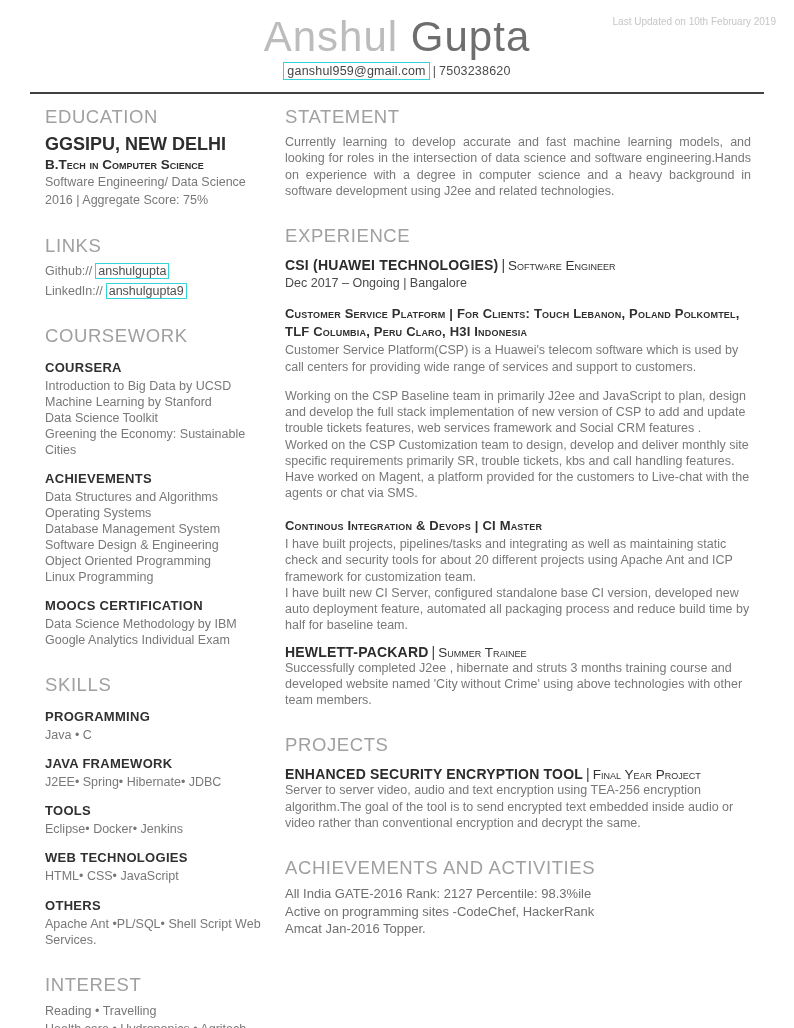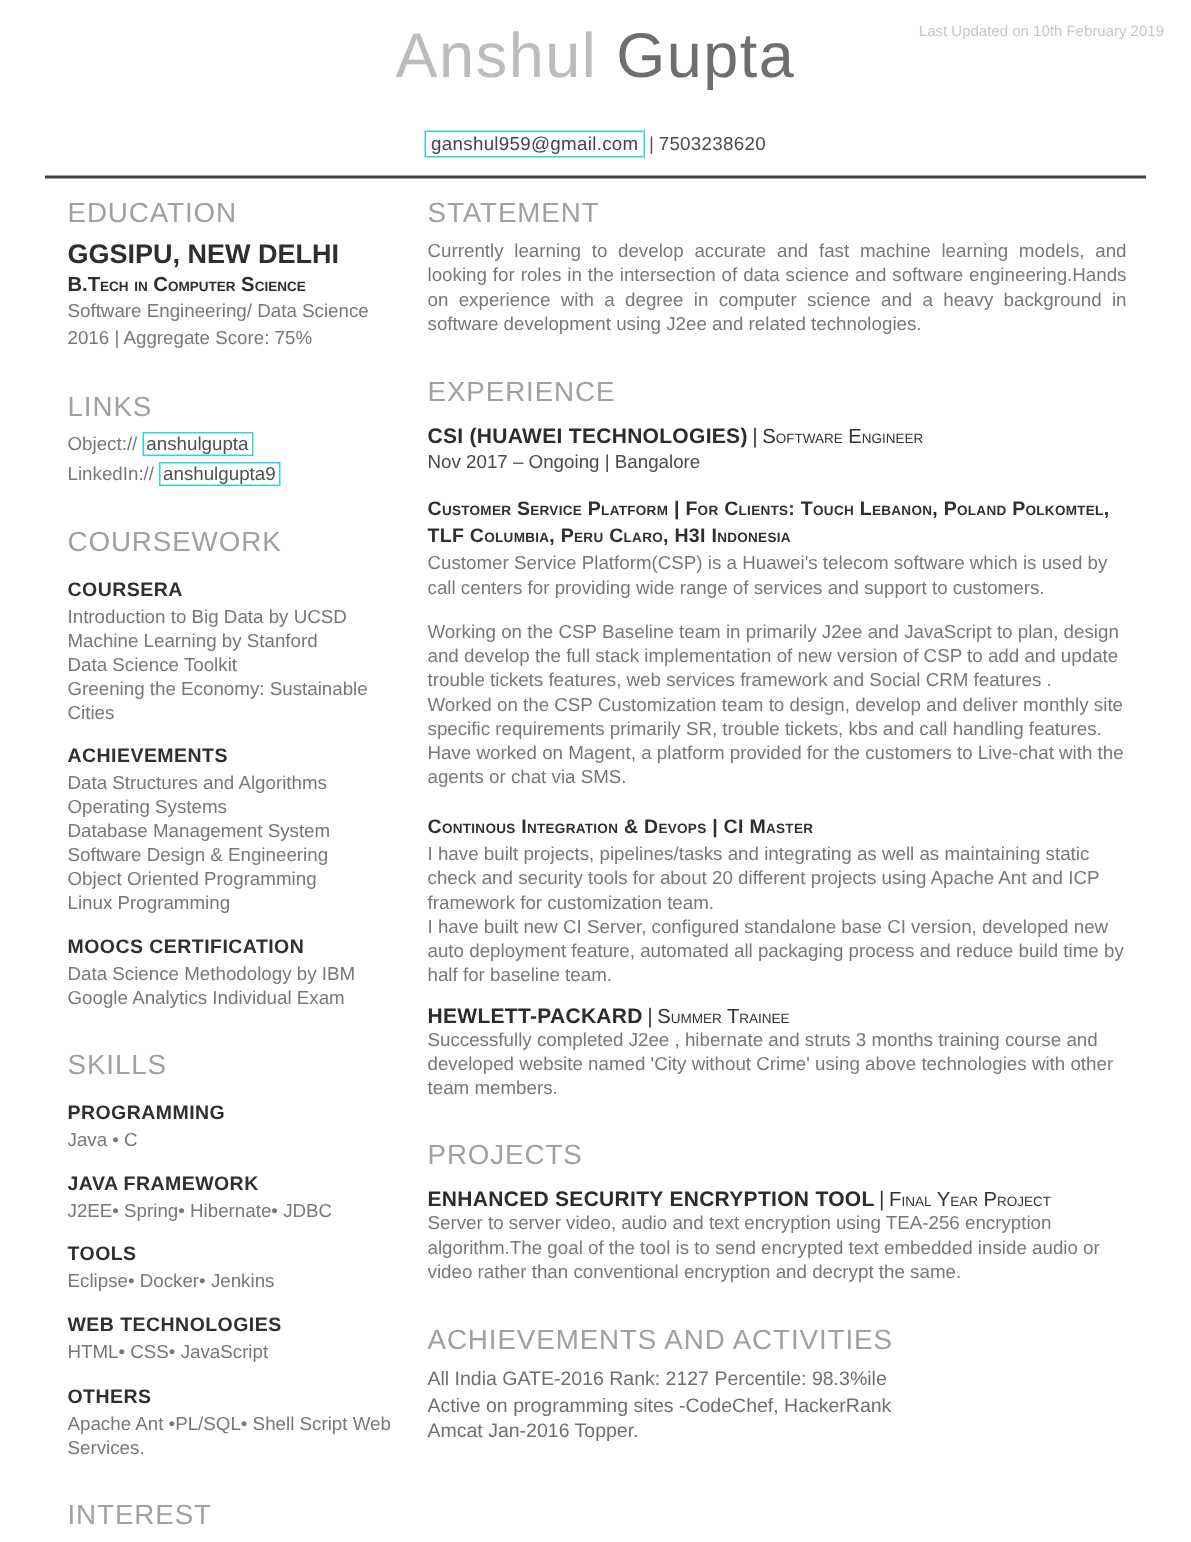--- a/index.html
+++ b/index.html
@@ -9,21 +9,21 @@
   body{
     width:794px;height:1028px;background:#ffffff;overflow:hidden;
     font-family:"Liberation Sans", sans-serif;color:#787878;position:relative;
   }
   
   .header{position:relative;padding-top:14px;text-align:center;}
   .last-updated{position:absolute;top:16px;right:18px;font-size:10px;color:#c6c6c6;white-space:nowrap;}
   .name{font-size:42px;font-weight:400;letter-spacing:1px;line-height:1.1;}
   .name-first{color:#bcbcbc;}
   .name-last{color:#6e6e6e;}
-  .contact{margin-top:27px;font-size:12.5px;color:#4c4c4c;letter-spacing:.2px;}
+  .contact{margin-top:2px;font-size:12.5px;color:#4c4c4c;letter-spacing:.2px;}
   .email-box{display:inline-block;border:1px solid var(--link-accent,#35d3da);padding:1px 3px;color:#454545;}
   .contact-sep{margin:0 3px;color:#555;}
   .rule{border:none;border-top:2px solid #414141;margin:12px 30px 0;}
   
   .columns{display:flex;align-items:flex-start;}
   .col-left{margin-left:45px;width:228px;flex:none;}
   .col-right{margin-left:12px;width:466px;flex:none;}
   
   .sec-title{font-size:18.5px;font-weight:400;color:#a0a0a0;letter-spacing:.6px;margin:26px 0 6px;}
   .col-left > section:first-child .sec-title,
@@ -73,21 +73,21 @@
         <h2 class="sec-title">EDUCATION</h2>
         <div class="edu-school">GGSIPU, NEW DELHI</div>
         <div class="edu-degree">B.Tech in Computer Science</div>
         <div class="body-line edu-line">Software Engineering/ Data Science</div>
         <div class="body-line edu-line">2016 | Aggregate Score: 75%</div>
       </section>
 
       <section>
         <h2 class="sec-title">LINKS</h2>
         <div class="link-row">
-          <span>Object://</span><span class="link-box">anshulgupta</span>
+          <span>Github://</span><span class="link-box">anshulgupta</span>
         </div>
         <div class="link-row">
           <span>LinkedIn://</span><span class="link-box">anshulgupta9</span>
         </div>
       </section>
 
       <section>
         <h2 class="sec-title">COURSEWORK</h2>
 
         <div>
@@ -154,21 +154,21 @@
       <section>
         <h2 class="sec-title">STATEMENT</h2>
         <p class="body statement-text">Currently learning to develop accurate and fast machine learning models, and looking for roles in the intersection of data science and software engineering.Hands on experience with a degree in computer science and a heavy background in software development using J2ee and related technologies.</p>
       </section>
 
       <section>
         <h2 class="sec-title">EXPERIENCE</h2>
 
         <div class="job">
           <div class="job-head"><span class="job-company">CSI (HUAWEI TECHNOLOGIES)</span><span class="job-sep">|</span><span class="job-role">Software Engineer</span></div>
-          <div class="job-meta">Nov 2017 – Ongoing | Bangalore</div>
+          <div class="job-meta">Dec 2017 – Ongoing | Bangalore</div>
 
           <h4 class="runin">Customer Service Platform | For Clients: Touch Lebanon, Poland Polkomtel, TLF Columbia, Peru Claro, H3I Indonesia</h4>
           <p class="body">Customer Service Platform(CSP) is a Huawei's telecom software which is used by call centers for providing wide range of services and support to customers.</p>
           <p class="body gap">Working on the CSP Baseline team in primarily J2ee and JavaScript to plan, design and develop the full stack implementation of new version of CSP to add and update trouble tickets features, web services framework and Social CRM features .</p>
           <p class="body">Worked on the CSP Customization team to design, develop and deliver monthly site specific requirements primarily SR, trouble tickets, kbs and call handling features.</p>
           <p class="body">Have worked on Magent, a platform provided for the customers to Live-chat with the agents or chat via SMS.</p>
 
           <h4 class="runin">Continous Integration &amp; Devops | CI Master</h4>
           <p class="body">I have built projects, pipelines/tasks and integrating as well as maintaining static check and security tools for about 20 different projects using Apache Ant and ICP framework for customization team.</p>
           <p class="body">I have built new CI Server, configured standalone base CI version, developed new auto deployment feature, automated all packaging process and reduce build time by half for baseline team.</p>

